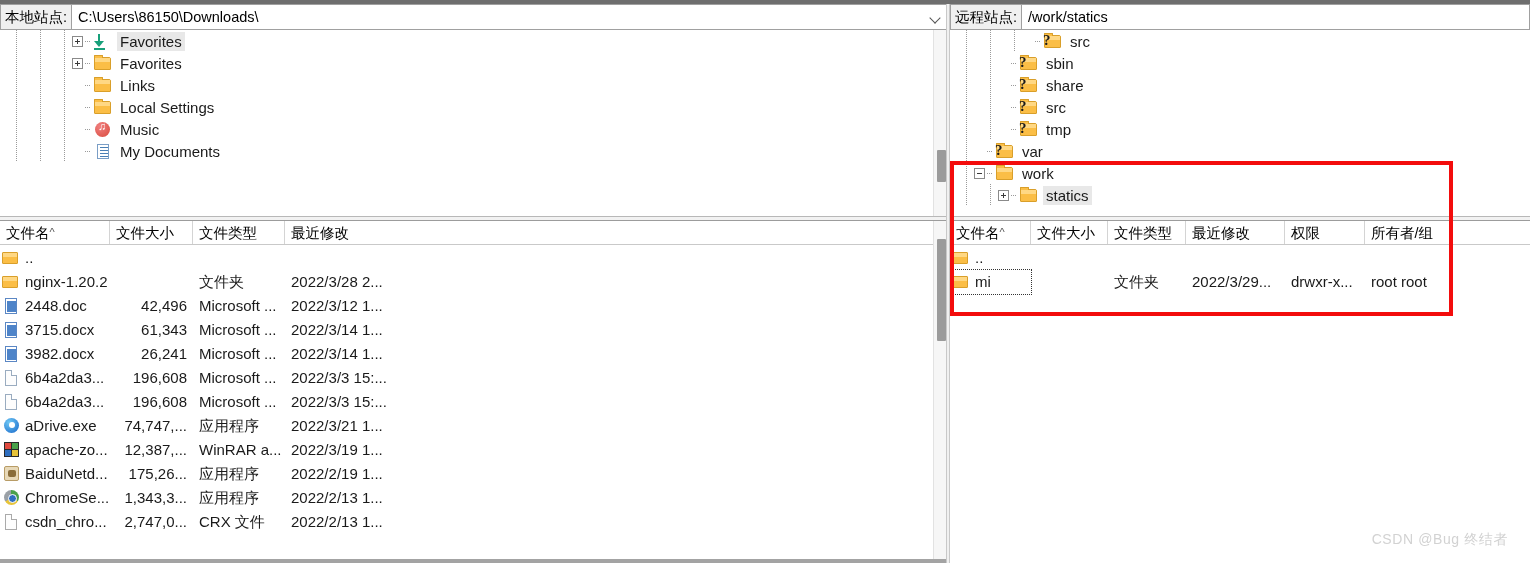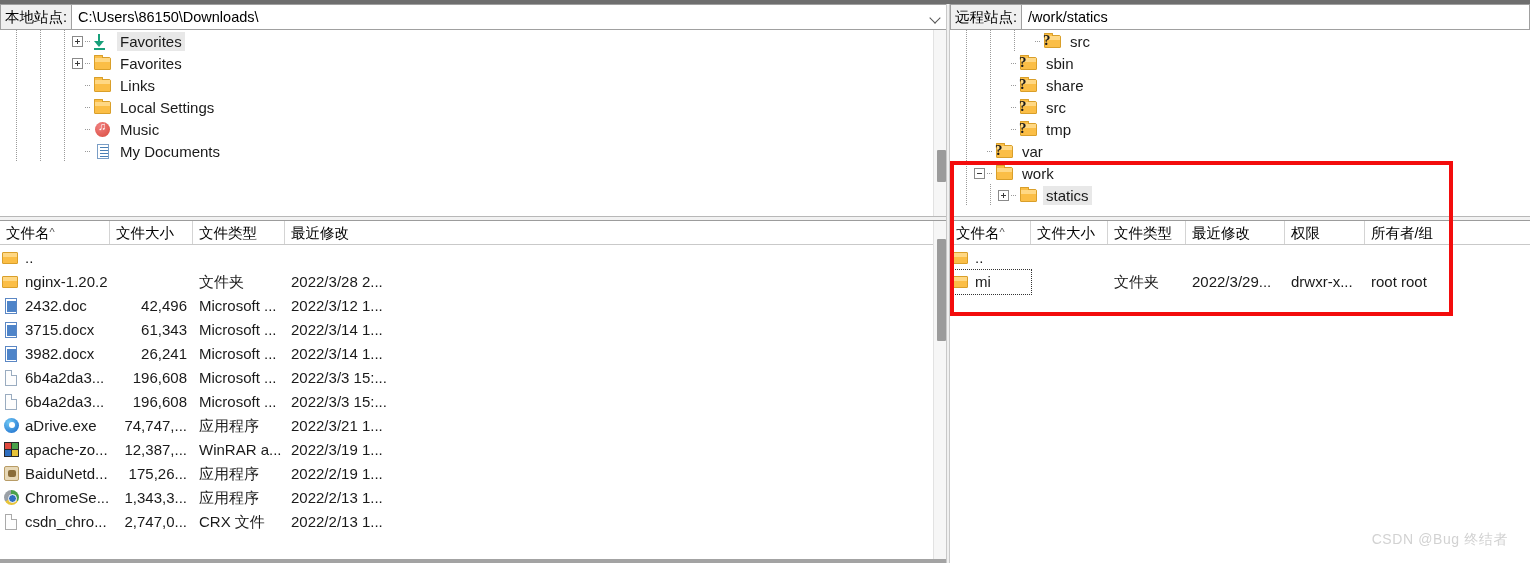--- a/index.html
+++ b/index.html
@@ -292,21 +292,21 @@
             </div>
             <div class="fc num" style="width:83px"></div>
             <div class="fc" style="width:92px">文件夹</div>
             <div class="fc" style="width:121px">2022/3/28 2...</div>
           </div>
           <div class="frow">
             <div class="fc fc-name" style="width:110px">
               <span class="ficon">
                 <span class="fi-word"></span>
               </span>
-              <span>2432.doc</span>
+              <span>2448.doc</span>
             </div>
             <div class="fc num" style="width:83px">42,496</div>
             <div class="fc" style="width:92px">Microsoft ...</div>
             <div class="fc" style="width:121px">2022/3/12 1...</div>
           </div>
           <div class="frow">
             <div class="fc fc-name" style="width:110px">
               <span class="ficon">
                 <span class="fi-word"></span>
               </span>

